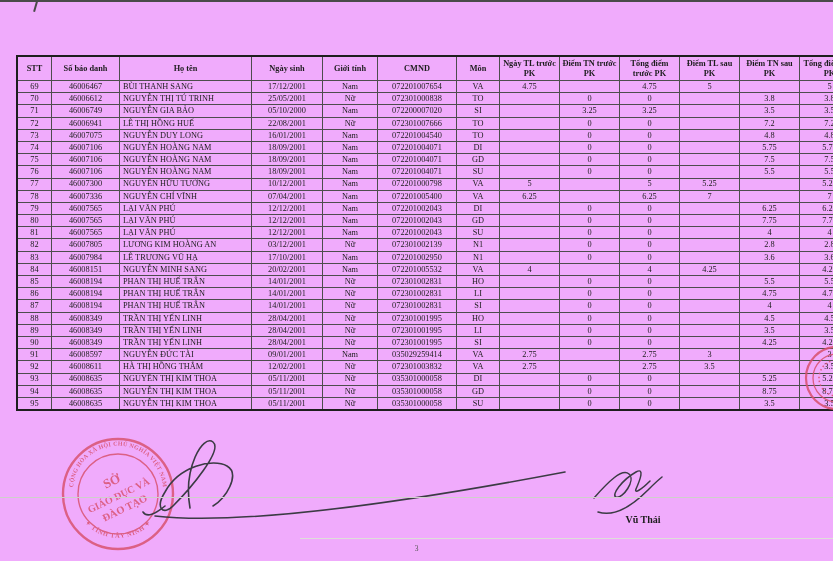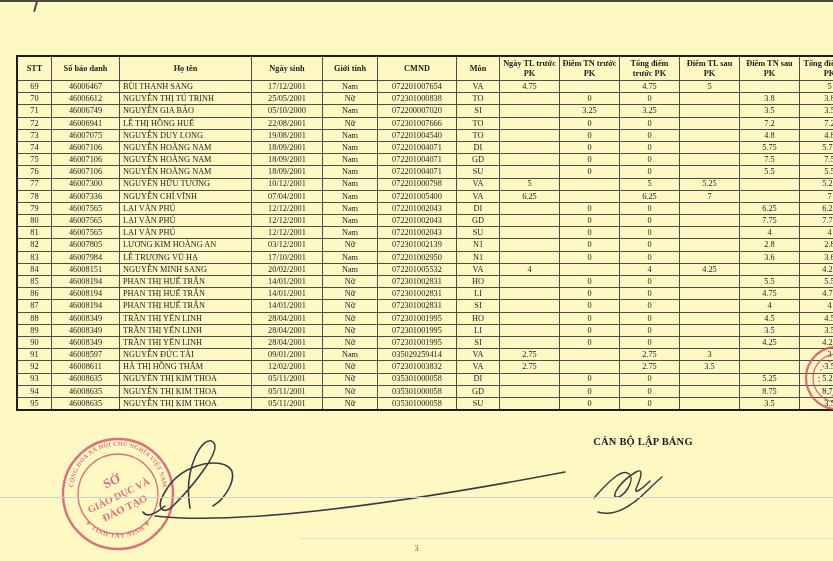--- a/index.html
+++ b/index.html
@@ -1,16 +1,16 @@
 <!DOCTYPE html>
 <html><head>
 <meta charset="utf-8">
 <style>
   html,body{margin:0;padding:0;background:#e8e8e6;}
-  .page{position:relative;width:833px;height:561px;background:#fef9c3;
+  .page{position:relative;width:833px;height:561px;background:#f0abfc;
         font-family:"Liberation Serif","DejaVu Serif",serif;color:#1c1c1c;overflow:hidden;}
   .topline{position:absolute;top:0;left:0;width:833px;height:2px;background:#4a4a4a;}
   .penmark{position:absolute;left:35px;top:-2px;width:2px;height:14px;background:#4a4a4a;transform:rotate(16deg);}
   .scanline{position:absolute;left:0;top:497px;width:833px;height:1px;background:#cfcfcb;}
   .scanline2{position:absolute;left:300px;top:538px;width:533px;height:1px;background:#dedeD9;}
 
   table.rt{position:absolute;left:16px;top:55px;width:803px;border-collapse:collapse;
            table-layout:fixed;border:2px solid #1e1e1e;}
   table.rt th,table.rt td{border:1px solid #4d4d4d;font-size:8.3px;line-height:1.12;
            text-align:center;vertical-align:middle;padding:0 1px;overflow:hidden;}
@@ -124,21 +124,21 @@
           <td>0</td>
           <td>0</td>
           <td></td>
           <td>7.2</td>
           <td>7.2</td>
         </tr>
         <tr>
           <td>73</td>
           <td>46007075</td>
           <td>NGUYỄN DUY LONG</td>
-          <td>19/08/2001</td>
+          <td>16/01/2001</td>
           <td>Nam</td>
           <td>072201004540</td>
           <td>TO</td>
           <td></td>
           <td>0</td>
           <td>0</td>
           <td></td>
           <td>4.8</td>
           <td>4.8</td>
         </tr>
@@ -512,21 +512,19 @@
   </svg>
 
   <svg class="stamp-edge" width="38" height="85" viewBox="0 0 38 85" xmlns="http://www.w3.org/2000/svg">
     <g fill="none" stroke="#d8506c">
       <circle cx="42" cy="40" r="31" stroke-width="2.2"></circle>
       <circle cx="42" cy="40" r="24" stroke-width="1.3"></circle>
       <circle cx="42" cy="40" r="18" stroke-width="1.6" stroke-dasharray="1.5,2.5"></circle>
     </g>
   </svg>
 
-  <div class="sigblock right">
-    <div class="title">CÁN BỘ LẬP BẢNG</div>
-  </div>
+  <div class="signame right">Vũ Thái</div>
 
   <div class="scanline"></div>
   <div class="scanline2"></div>
 
   <div class="pagenum">3</div>
 </div>
 
 </body></html>

